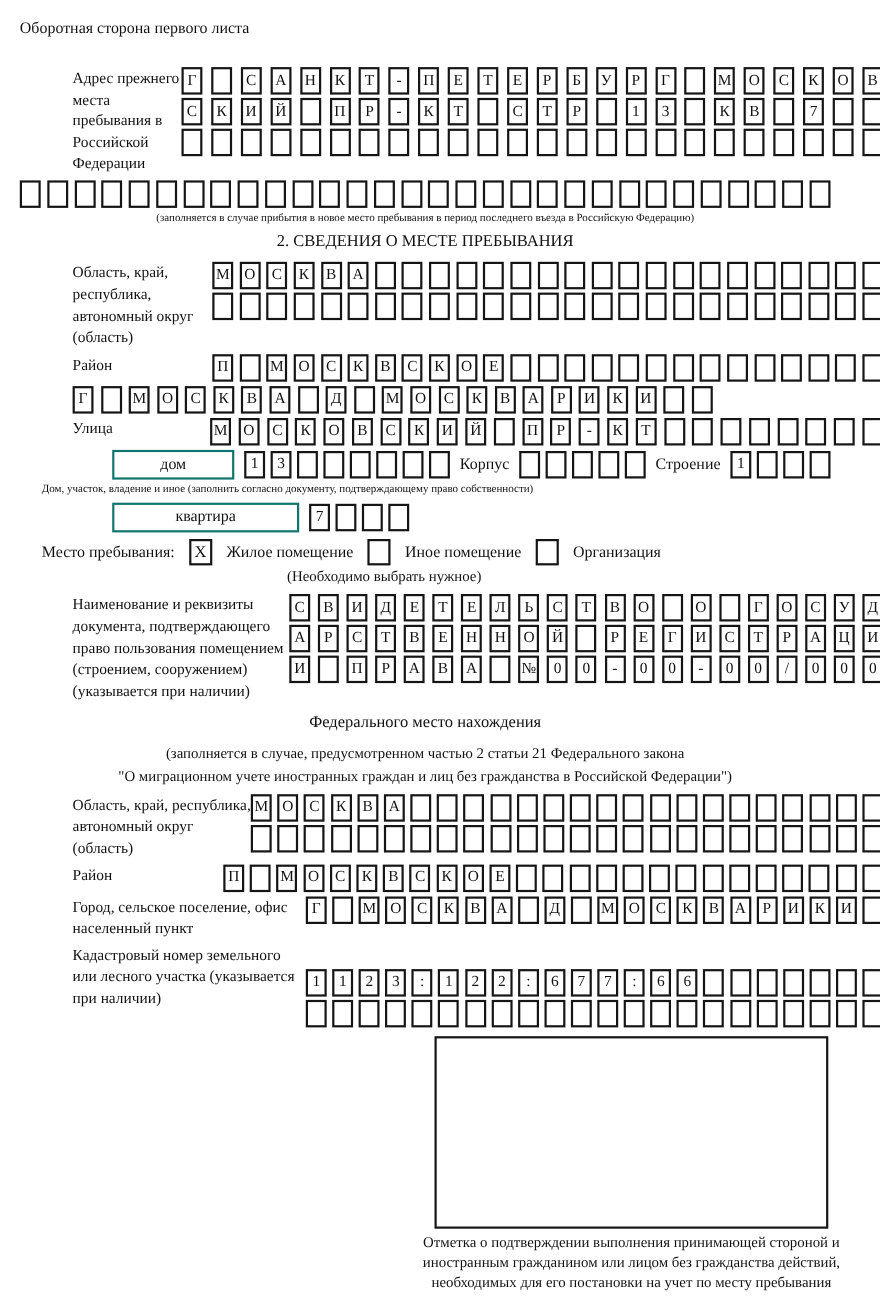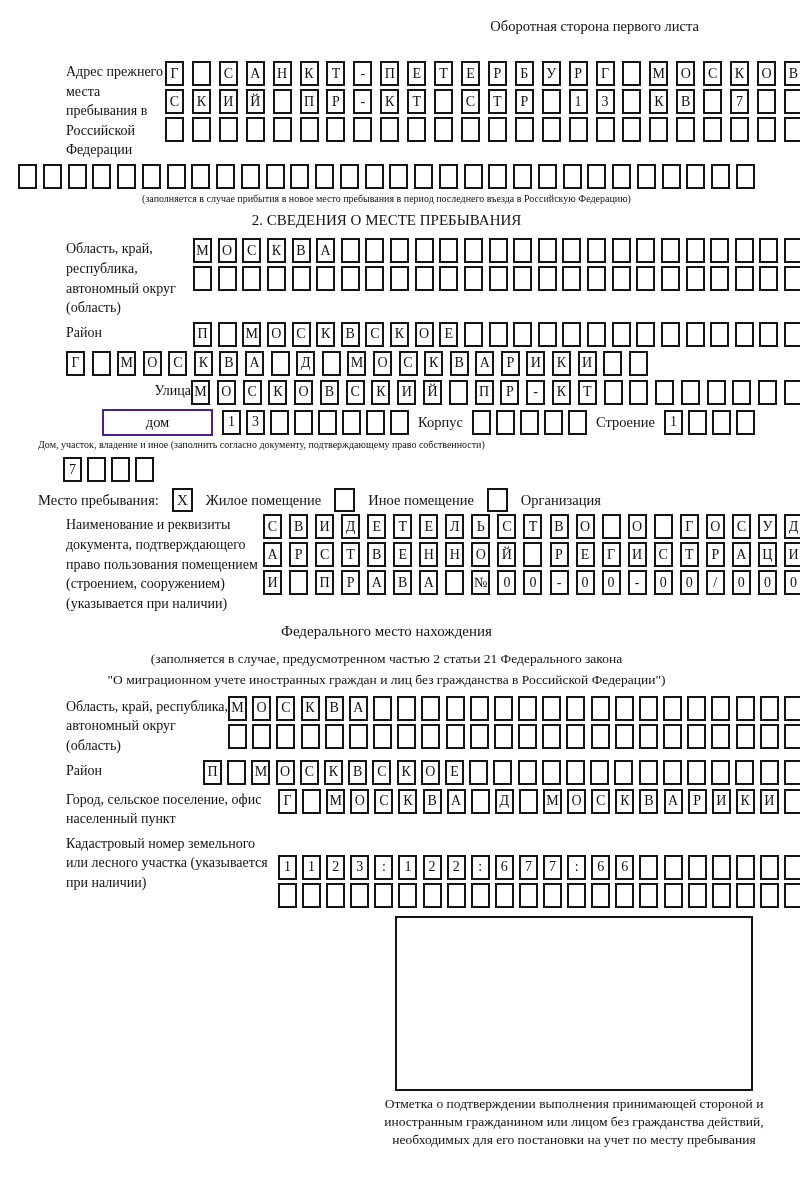--- a/index.html
+++ b/index.html
@@ -4,59 +4,59 @@
 <style>
   * { margin:0; padding:0; box-sizing:border-box; }
   html,body { background:#ffffff; }
   body {
     width:800px; height:1180px;
     font-family:"Liberation Serif","DejaVu Serif",serif;
     color:#111; position:relative; overflow:hidden;
   }
   .page { padding:12px 45px 0 18px; width:800px; }
 
-  .header-note { text-align:right; font-size:14.5px; margin:6px 56px 26px 0; }
+  .header-note { text-align:left; font-size:14.5px; margin:6px 56px 26px 0; }
 
   
   .cell {
     width:19px; height:25px; border:2px solid #151515;
     display:inline-flex; align-items:center; justify-content:center;
     font-size:14px; line-height:1; flex:0 0 auto; background:#fff;
   }
   .cellrow { display:flex; justify-content:space-between; }
   .cellgroup { display:flex; gap:5px; }
 
   .field { display:flex; margin-bottom:4px;margin-left:48px; }
   .flabel { font-size:14px; line-height:1.4; flex:0 0 auto; padding-top:1px; }
   .fgrid  { display:flex; flex-direction:column; gap:3px; flex:0 0 auto; }
 
   
   .f-prev .flabel{width:99px;}  .f-prev .fgrid{width:638px;}
   .f-obl  .flabel{width:127px;} .f-obl  .fgrid{width:610px;}
   .f-rai  .flabel{width:127px;} .f-rai  .fgrid{width:610px;}
   .f-gor  .flabel{width:155px;} .f-gor  .fgrid{width:582px;}
-  .f-uli  .flabel{width:125px;text-align:right;} .f-uli  .fgrid{width:612px;}
+  .f-uli  .flabel{width:125px;} .f-uli  .fgrid{width:612px;}
   .f-doc  .flabel{width:197px;} .f-doc  .fgrid{width:540px;}
   .f-fobl .flabel{width:162px;} .f-fobl .fgrid{width:575px;}
   .f-frai .flabel{width:137px;} .f-frai .fgrid{width:600px;}
   .f-fgor .flabel{width:212px;} .f-fgor .fgrid{width:525px;}
   .f-kad  .flabel{width:212px;} .f-kad  .fgrid{width:525px;}
 
   .fullrow { width:737px; margin-top:3px; }
 
   .caption { font-size:10px; line-height:1.35; }
   .caption.center { text-align:center; width:737px; margin:3px 0 6px; }
   .cap-indent { margin:2px 0 6px 20px; }
 
   .sec-title { font-size:15px; font-weight:normal; text-align:center; width:737px; margin:7px 0 9px; }
 
   
   .inline-row { display:flex; align-items:center; gap:9px; margin:2px 0 2px 45px; }
   .widebox {
-    border:2px solid #4c1d95; height:27px; display:flex;
+    border:2px solid #0f766e; height:27px; display:flex;
     align-items:center; justify-content:center; font-size:14.5px;margin-left:39px;
   }
   .w-dom { width:135px; } .w-kv { width:170px; }
   .inline-label { font-size:14.5px; }
 
   
   .mesto-row { display:flex; align-items:center; gap:13px; margin:6px 0 2px 20px; font-size:14.5px; }
   .chkbox {
     width:21px; height:24px; border:2px solid #151515;
     display:inline-flex; align-items:center; justify-content:center;
@@ -376,37 +376,39 @@
     <div class="cellgroup">
         <span class="cell">1</span>
         <span class="cell"></span>
         <span class="cell"></span>
         <span class="cell"></span>
       </div>
   </div>
   <div class="caption cap-indent">Дом, участок, владение и иное (заполнить согласно документу, подтверждающему право собственности)</div>
 
   <div class="inline-row">
+    <div class="widebox w-kv">квартира</div>
     <div class="cellgroup">
         <span class="cell">7</span>
         <span class="cell"></span>
         <span class="cell"></span>
         <span class="cell"></span>
       </div>
   </div>
 
   <div class="mesto-row">
     <span>Место пребывания:</span>
     <span class="chkbox">X</span>
     <span>Жилое помещение</span>
     <span class="chkbox"></span>
     <span>Иное помещение</span>
     <span class="chkbox"></span>
     <span>Организация</span>
   </div>
+  <div class="mesto-note">(Необходимо выбрать нужное)</div>
 
   <section class="field f-doc">
     <div class="flabel">Наименование и реквизиты документа, подтверждающего право пользования помещением (строением, сооружением) (указывается при наличии)</div>
     <div class="fgrid">
       <div class="cellrow">
           <span class="cell">С</span>
           <span class="cell">В</span>
           <span class="cell">И</span>
           <span class="cell">Д</span>
           <span class="cell">Е</span>

